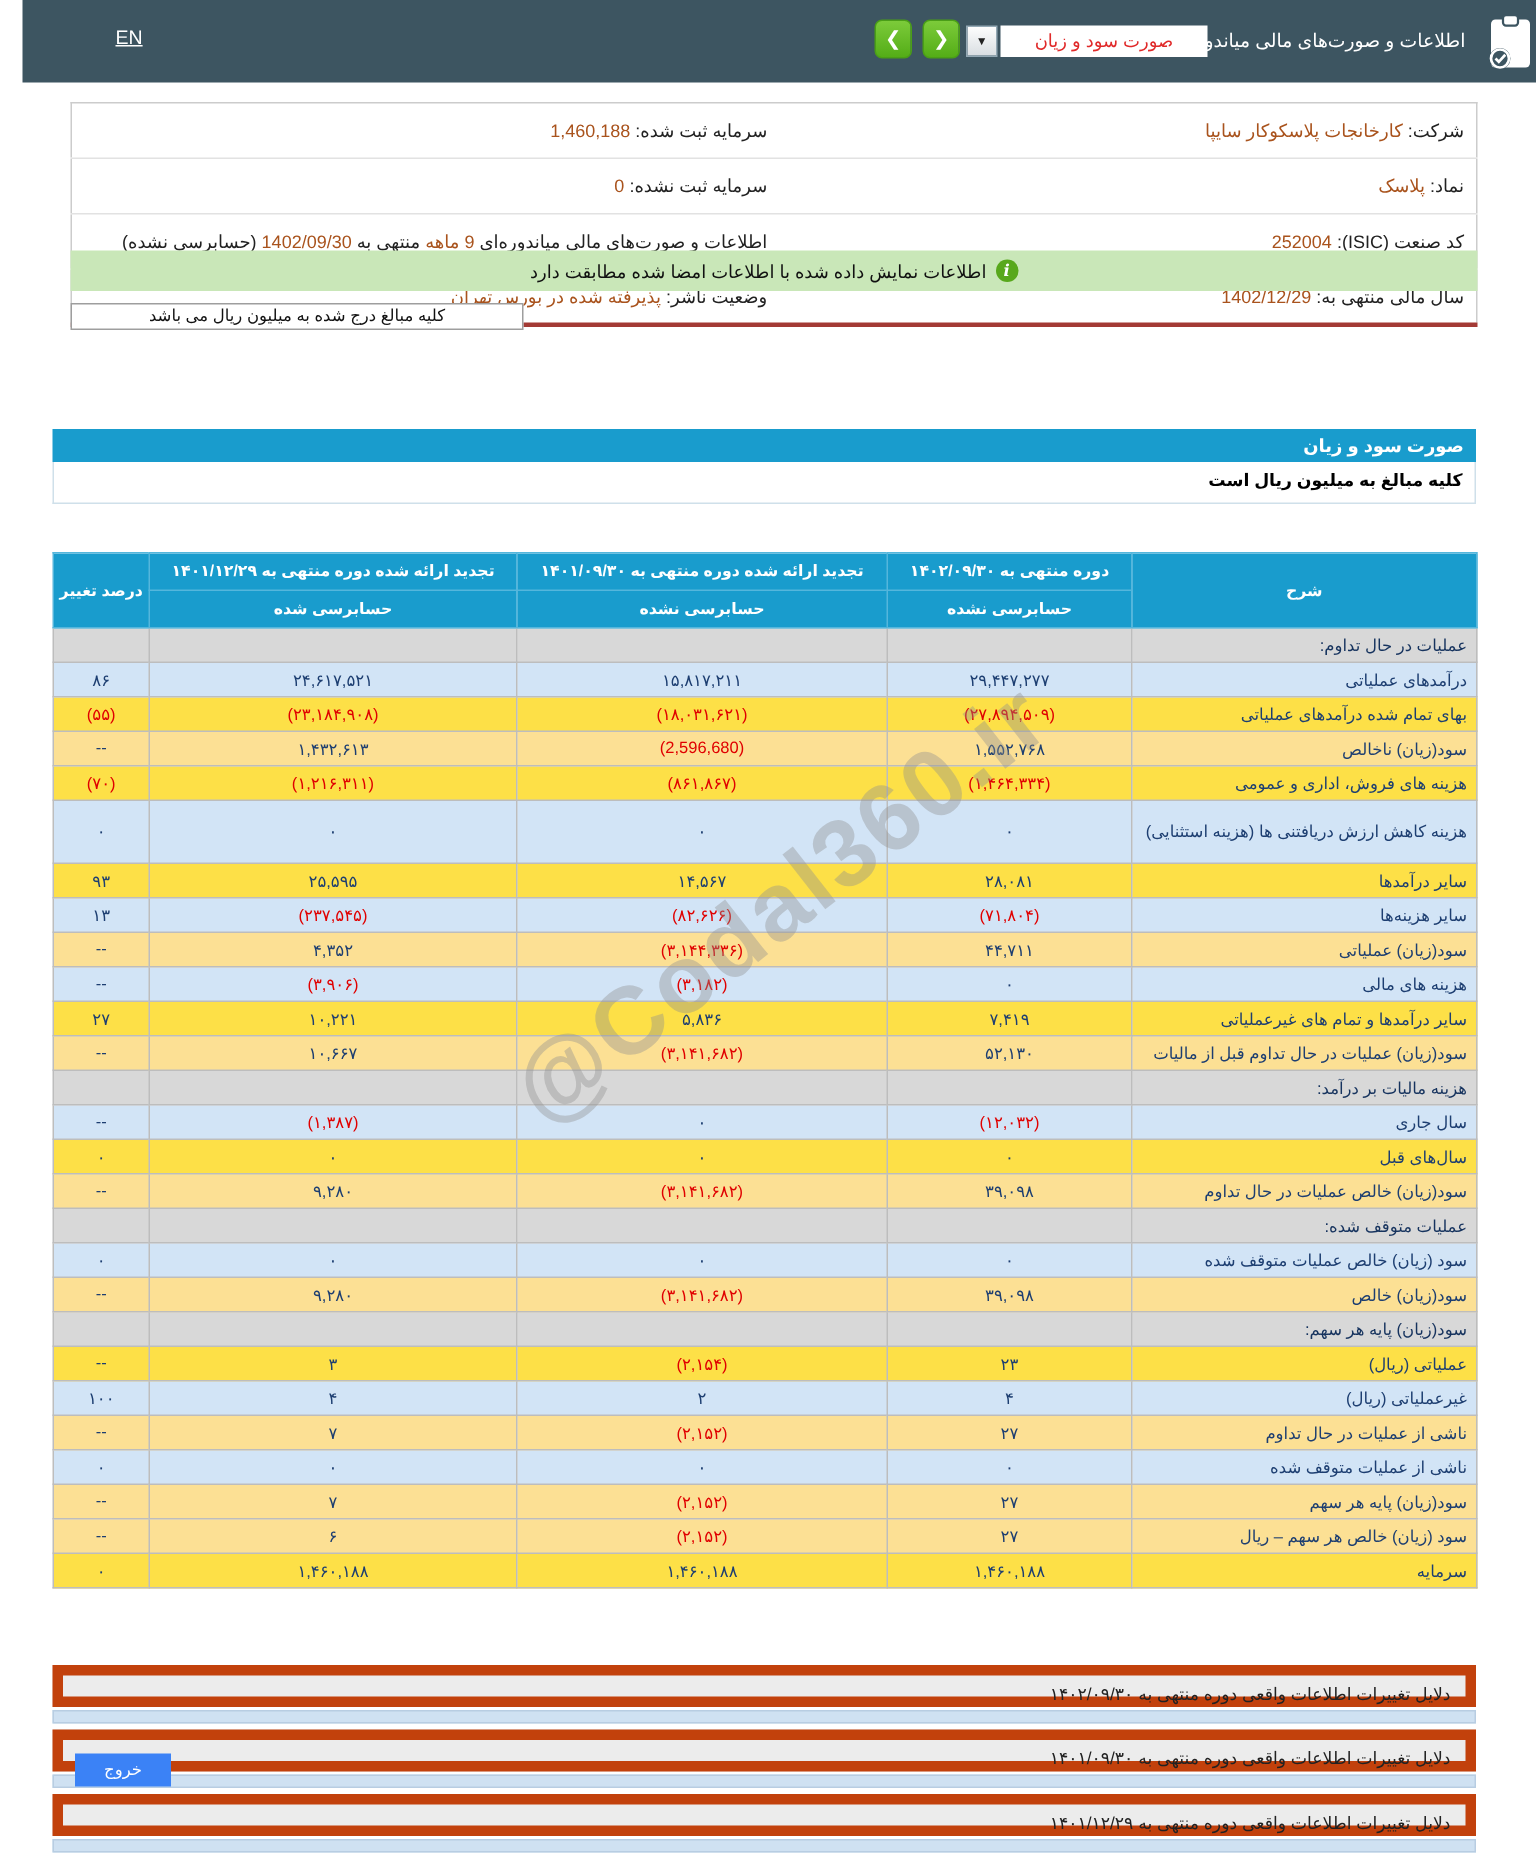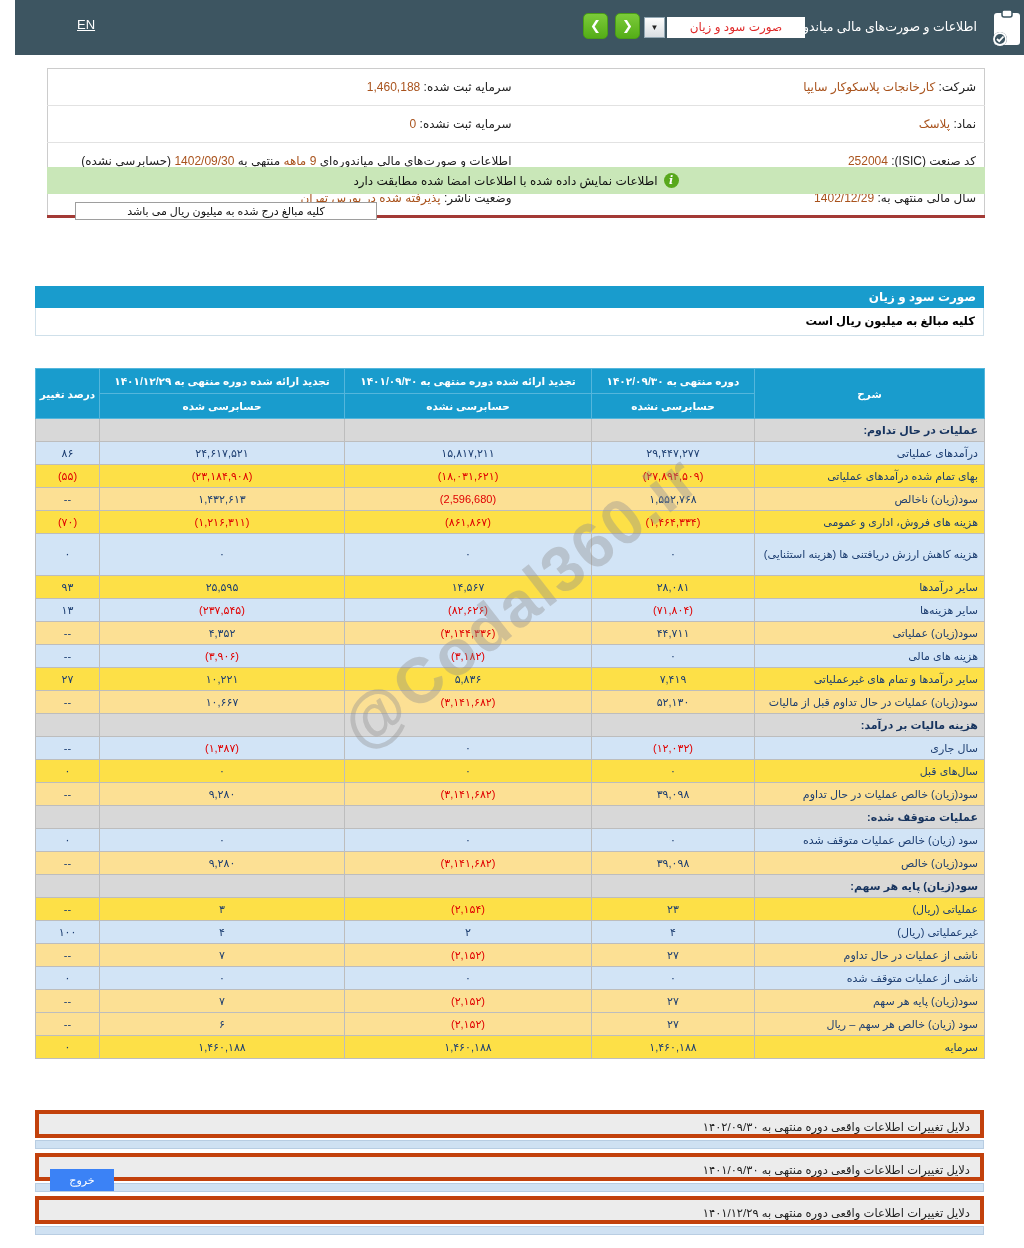--- a/index.html
+++ b/index.html
@@ -35,50 +35,50 @@
 
   
   .notice { position:absolute; top:167px; left:47px; width:938px; height:27px; background:#c9e7b8;
     display:flex; direction:rtl; align-items:center; justify-content:center; gap:6px;
     font-size:12px; color:#111; }
   .info-i { display:inline-block; width:15px; height:15px; border-radius:50%; background:#58a81c;
     color:#fff; font-size:11px; font-weight:bold; text-align:center; line-height:15px;
     font-family:"DejaVu Serif",serif; font-style:italic; }
   .units-box { position:absolute; top:202px; left:47px; width:302px; height:18px; background:#fff;
     border:1px solid #9e9e9e; font-size:11px; line-height:16px; text-align:center;
-    direction:rtl; color:#111;margin-left:28px; }
+    direction:rtl; color:#111; }
 
   
   .stmt-title { position:absolute; top:286px; left:35px; width:949px; height:22px; background:#199ccd;
     color:#fff; font-weight:bold; font-size:12px; direction:rtl; padding-right:8px; line-height:22px; }
   .stmt-sub { position:absolute; top:308px; left:35px; width:949px; height:28px; background:#fff;
     border:1px solid #cfe0ea; border-top:none; font-weight:bold; font-size:11.5px; direction:rtl;
     padding-right:8px; line-height:27px; color:#000; }
 
   
   .main-table { position:absolute; top:368px; left:35px; width:949px; border-collapse:collapse;
     direction:rtl; font-size:11px; table-layout:fixed; }
   .main-table th { background:#199ccd; color:#fff; font-weight:bold; border:1px solid #54b6dc;
     height:25px; font-size:10.5px; text-align:center; padding:1px 2px; }
   .main-table td { border:1px solid #bdbdbd; height:23px; text-align:center; color:#1d3e71;
     padding:1px 4px; }
   .main-table td.desc { text-align:right; padding-right:6px; }
   .main-table tr.bg-blue td { background:#d2e4f6; }
   .main-table tr.bg-gray td { background:#fde047; }
   .main-table tr.bg-yellow td { background:#fce094; }
-  .main-table tr.bg-section td { background:#d8d8d8; font-weight:bold; color:#16335e; }
+  .main-table tr.bg-section td { background:#d8d8d8; font-weight:normal; color:#16335e; }
   .main-table .red { color:#e00000; }
 
   .watermark { position:absolute; left:195px; top:565px; width:650px; text-align:center;
     transform:rotate(-38deg); font-size:64px; font-weight:bold; letter-spacing:2px;
     color:#8f8f8f; opacity:0.38; z-index:3; pointer-events:none; direction:ltr; }
 
   
   .footers { position:absolute; top:1110px; left:35px; width:949px; }
-  .acc-label { height:28px; background:#ececec; border:4px solid #c2410c; direction:rtl;
+  .acc-label { height:28px; background:#ececec; border:7px solid #c2410c; direction:rtl;
     padding-right:10px; line-height:27px; font-size:11.5px; color:#222; margin-bottom:2px;
     cursor:pointer; }
   .acc-strip { height:9px; background:#cfe1f2; border:1px solid #b8cde2; margin-bottom:4px; }
 
   .exit-btn { position:absolute; top:1169px; left:50px; width:64px; height:22px; background:#3b82f6;
     color:#fff; font-size:11px; line-height:22px; text-align:center; border:none; cursor:pointer; }
 </style>
 </head>
 <body>
 

